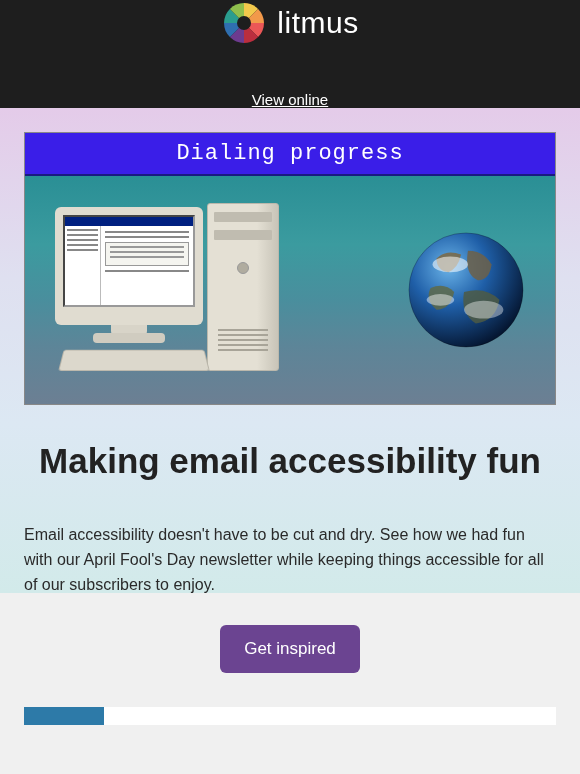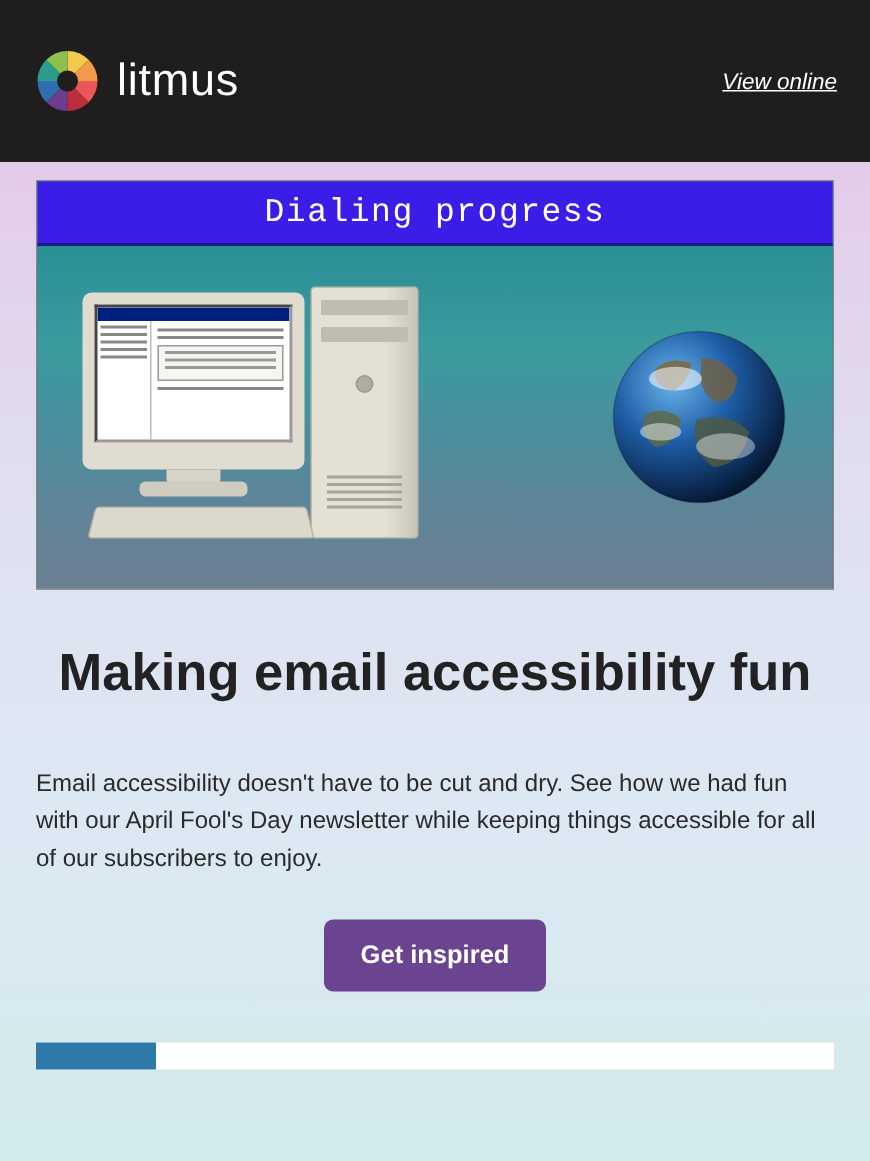--- a/index.html
+++ b/index.html
@@ -10,43 +10,43 @@
     background: #f0f0f0;
     overflow: hidden;
   }
   .header {
     background: #1e1e1e;
     height: 108px;
     display: flex;
     align-items: center;
     justify-content: space-between;
     padding: 0 22px;
+    flex-direction: column;
   }
   .logo-wrap {
     display: flex;
     align-items: center;
     gap: 10px;
   }
   .logo-text {
     color: #fff;
     font-size: 30px;
     font-weight: 500;
     letter-spacing: 0.5px;
   }
   .view-online {
     color: #fff;
     font-size: 15px;
     text-decoration: underline;
     cursor: pointer;
-    font-style: italic;
   }
   .content {
     background: linear-gradient(180deg, #e4cbe9 0%, #dfe0f0 35%, #dce8f3 65%, #d2eaea 100%);
-    padding: 12px 24px 0 24px;
-    height: 666px;
+    padding: 24px 24px 0 24px;
+    height: 485px;
   }
   .hero {
     width: 100%;
     background: #1a6e76;
     border: 1px solid #888;
   }
   .hero-title {
     background: #3a1ee8;
     color: #fff;
     font-family: "Courier New", monospace;
@@ -133,21 +133,21 @@
     color: #2a2a2a;
     line-height: 1.55;
     margin-top: 42px;
   }
   .cta-wrap { text-align: center; margin-top: 28px; }
   .cta {
     display: inline-block;
     background: #6b4491;
     color: #fff;
     font-size: 17px;
-    font-weight: 700;
+    font-weight: 400;
     padding: 14px 24px;
     border-radius: 6px;
     border: none;
     cursor: pointer;
   }
   .next-block {
     margin-top: 34px;
     height: 18px;
     background: #fff;
     border-left: 80px solid #2d7aa8;

